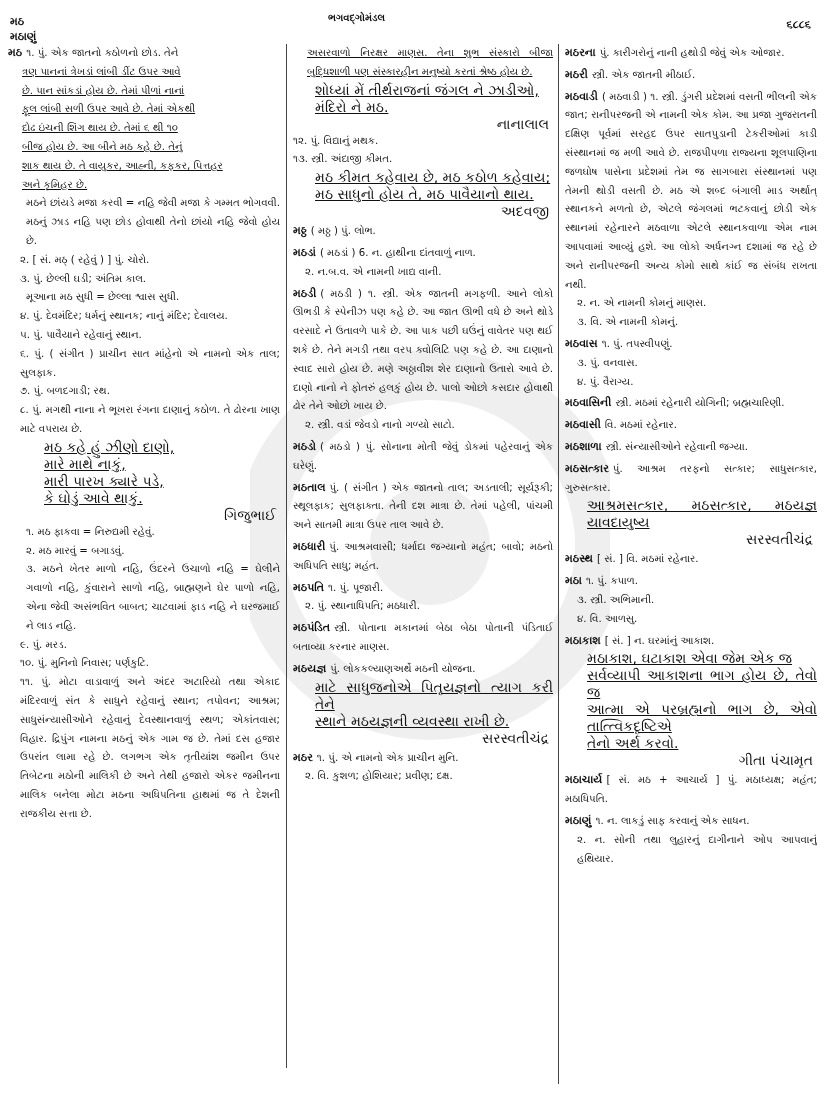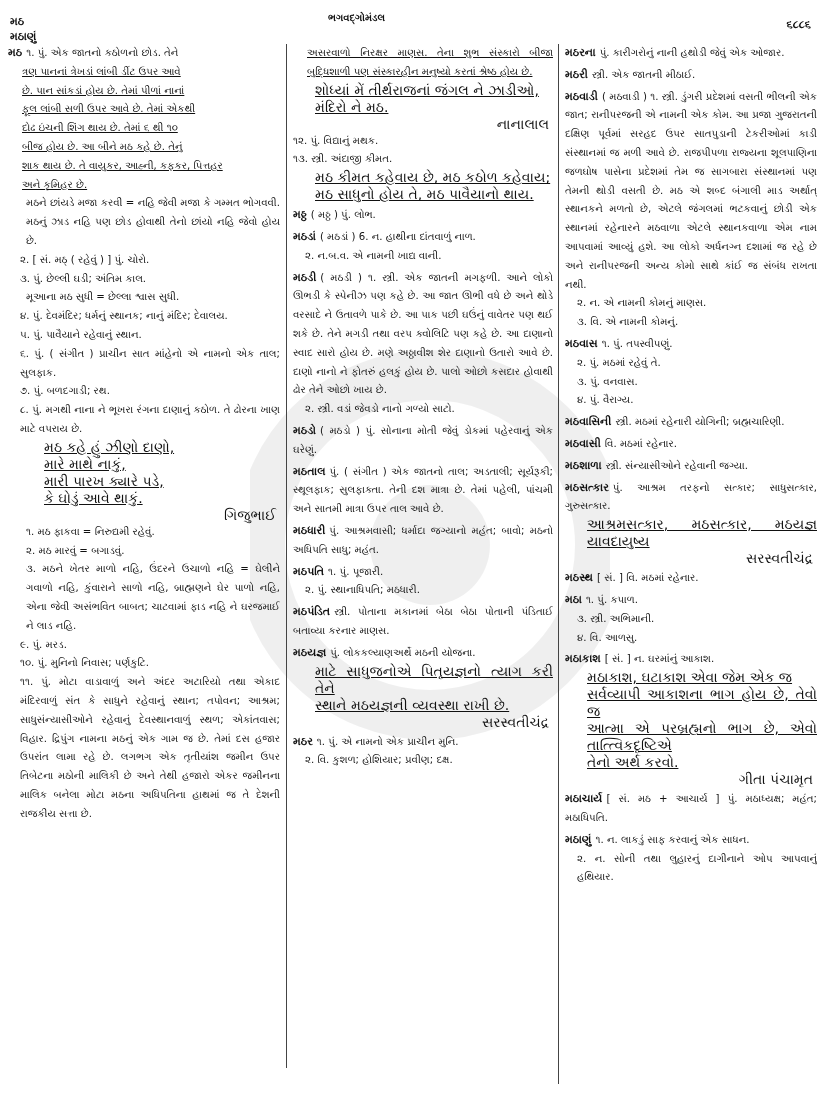--- a/index.html
+++ b/index.html
@@ -92,20 +92,21 @@
   <div class="col col2">
     <div class="entry">
       <span class="ln indent">અસરવાળો નિરક્ષર માણસ. તેના શુભ સંસ્કારો બીજા બુદ્ધિશાળી પણ સંસ્કારહીન મનુષ્યો કરતાં શ્રેષ્ઠ હોય છે.</span>
       <span class="quote small">શોધ્યાં મેં તીર્થરાજનાં જંગલ ને ઝાડીઓ,</span>
       <span class="quote small">મંદિરો ને મઠ.</span>
       <span class="cite">નાનાલાલ</span>
       <span class="ln">૧૨. પું. વિદ્યાનું મથક.</span>
       <span class="ln">૧૩. સ્ત્રી. અંદાજી કીમત.</span>
       <span class="quote small">મઠ કીમત કહેવાય છે, મઠ કઠોળ કહેવાય;</span>
       <span class="quote small">મઠ સાધુનો હોય તે, મઠ પાવૈયાનો થાય.</span>
+      <span class="cite">અદવજી</span>
     </div>
 
     <div class="entry">
       <span class="hw">મઠ્ઠ</span><span>( મઠ્ઠ ) પું. લોભ.</span>
     </div>
     <div class="entry">
       <span class="hw">મઠડાં</span><span>( મઠડાં ) 6. ન. હાથીના દાંતવાળું નાળ.</span>
       <span class="sense">૨. ન.બ.વ. એ નામની ખાદ્ય વાની.</span>
     </div>
     <div class="entry">
@@ -147,21 +148,20 @@
     <div class="entry">
       <span class="hw">મઠરી</span><span>સ્ત્રી. એક જાતની મીઠાઈ.</span>
     </div>
     <div class="entry">
       <span class="hw">મઠવાડી</span><span>( મઠવાડી ) ૧. સ્ત્રી. ડુંગરી પ્રદેશમાં વસતી ભીલની એક જાત; રાનીપરજની એ નામની એક કોમ. આ પ્રજા ગુજરાતની દક્ષિણ પૂર્વમાં સરહદ ઉપર સાતપુડાની ટેકરીઓમાં કાડી સંસ્થાનમાં જ મળી આવે છે. રાજપીપળા રાજ્યના શૂલપાણિના જળઘોષ પાસેના પ્રદેશમાં તેમ જ સાગબારા સંસ્થાનમાં પણ તેમની થોડી વસતી છે. મઠ એ શબ્દ બંગાલી માડ અર્થાત્ સ્થાનકને મળતો છે, એટલે જંગલમાં ભટકવાનું છોડી એક સ્થાનમાં રહેનારને મઠવાળા એટલે સ્થાનકવાળા એમ નામ આપવામાં આવ્યું હશે. આ લોકો અર્ધનગ્ન દશામાં જ રહે છે અને રાનીપરજની અન્ય કોમો સાથે કાંઈ જ સંબંધ રાખતા નથી.</span>
       <span class="sense">૨. ન. એ નામની કોમનું માણસ.</span>
       <span class="sense">૩. વિ. એ નામની કોમનું.</span>
     </div>
     <div class="entry">
       <span class="hw">મઠવાસ</span><span>૧. પું. તપસ્વીપણું.</span>
-      <span class="sense">૨. પું. મઠમાં રહેવું તે.</span>
       <span class="sense">૩. પું. વનવાસ.</span>
       <span class="sense">૪. પું. વૈરાગ્ય.</span>
     </div>
     <div class="entry">
       <span class="hw">મઠવાસિની</span><span>સ્ત્રી. મઠમાં રહેનારી યોગિની; બ્રહ્મચારિણી.</span>
     </div>
     <div class="entry">
       <span class="hw">મઠવાસી</span><span>વિ. મઠમાં રહેનાર.</span>
     </div>
     <div class="entry">

